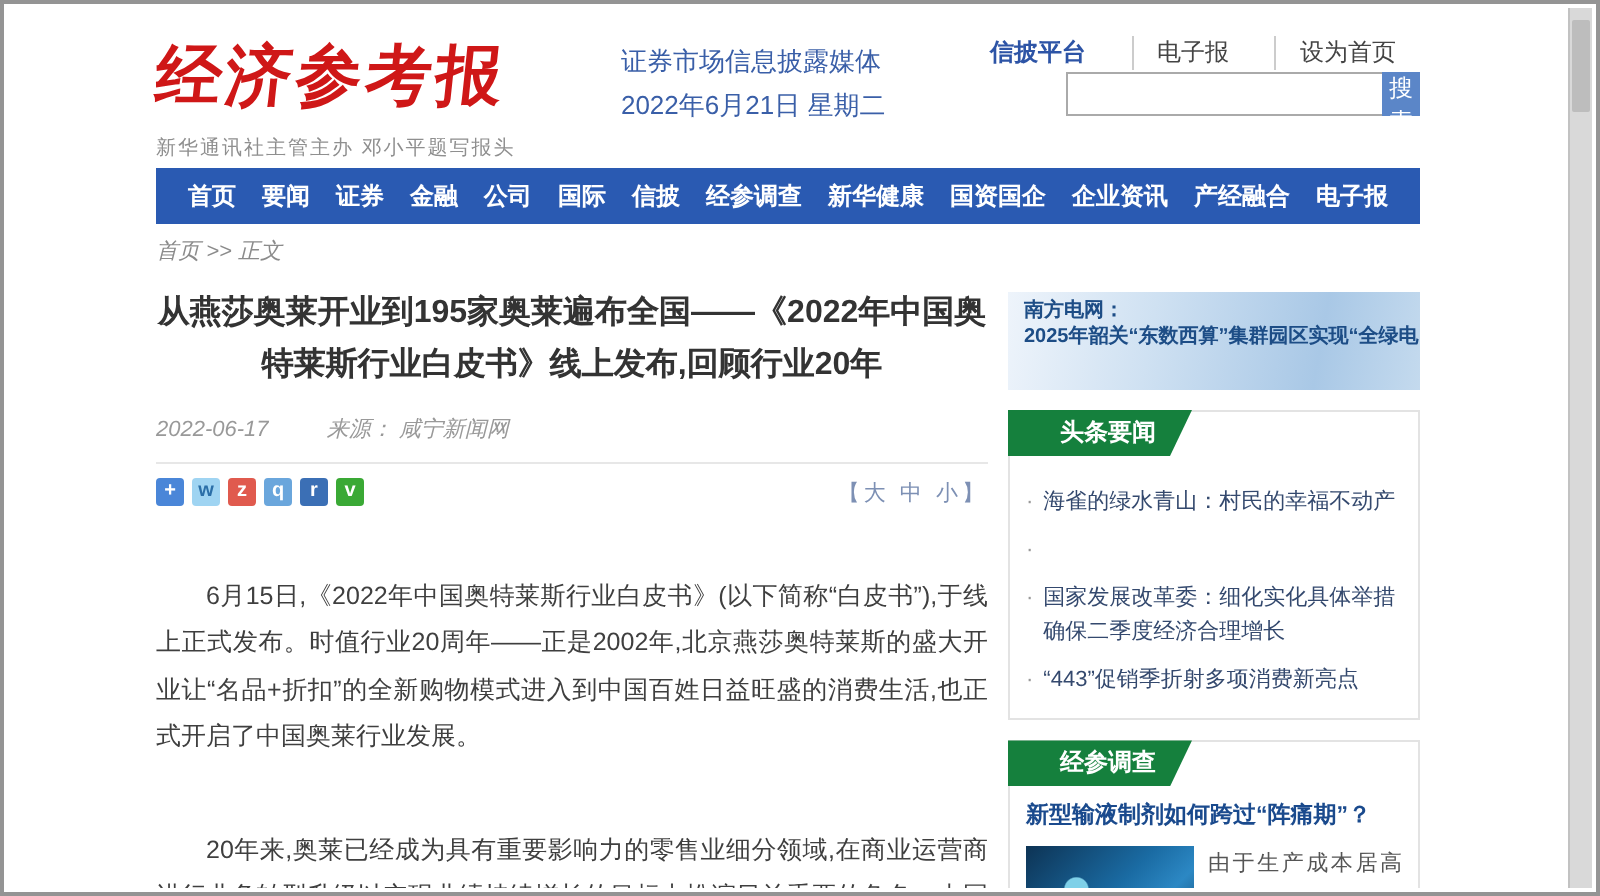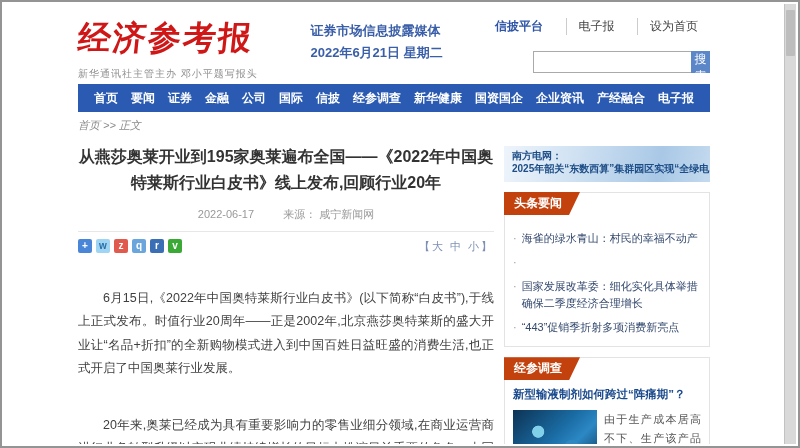--- a/index.html
+++ b/index.html
@@ -13,27 +13,27 @@
   .page { position:absolute; left:2px; top:2px; right:14px; bottom:2px; background:#fff; overflow:hidden; }
   .inner { width:632px; margin:0 auto; }
 
   
   .hdr { display:flex; align-items:flex-start; padding-top:12px; height:80px; }
   .logo-wrap { width:205px; }
   .logo { color:#cf1717; font-family:"DejaVu Serif", serif; font-weight:bold;
           font-size:33px; letter-spacing:2px; transform:skewX(-6deg); white-space:nowrap; }
   .logo-sub { margin-top:6px; font-size:10px; color:#8f8f8f; letter-spacing:1px; white-space:nowrap; }
   .hdr-mid { margin-left:28px; padding-top:4px; width:185px; }
-  .hdr-mid div { color:#3a5fa8; font-size:13px; font-weight:bold; line-height:22px; white-space:nowrap; }
+  .hdr-mid div { color:#3a5fa8; font-size:13px; font-weight:normal; line-height:22px; white-space:nowrap; }
   .hdr-right { margin-left:auto; padding-top:2px; width:215px; }
   .toplinks { display:flex; justify-content:space-between; align-items:center; font-size:12px; }
   .toplinks a { color:#444; text-decoration:none; padding:0 12px; cursor:pointer; white-space:nowrap; }
   .toplinks a.first { color:#2d54a6; font-weight:bold; padding-left:0; }
   .toplinks a + a { border-left:1px solid #ccc; }
-  .searchrow { display:flex; margin-top:16px;padding-left:38px; }
+  .searchrow { display:flex; margin-top:1px;padding-left:38px; }
   .searchrow input { width:158px; height:22px; border:1px solid #aaa; border-right:none;
                      padding:0 4px; font-size:12px; outline:none; }
   .search-btn { width:44px; height:22px; background:#5b86c8; color:#fff; border:none;
                 font-size:12px; cursor:pointer; }
 
   
   .nav { height:28px; background:#2a5ab2; display:flex; align-items:center;
          justify-content:space-between; padding:0 16px; }
   .nav a { color:#fff; font-size:12px; font-weight:bold; text-decoration:none;
            white-space:nowrap; cursor:pointer; }
@@ -42,40 +42,40 @@
   .crumb { font-size:11px; color:#8b8b8b; padding:6px 0 5px 0;font-style:italic; }
   .crumb a { color:#8b8b8b; text-decoration:none; cursor:pointer; }
 
   
   .main { display:flex; align-items:flex-start; }
   .leftcol { width:416px; }
   .rightcol { width:206px; margin-left:10px; }
 
   .art-title { font-size:16px; font-weight:bold; color:#333; text-align:center;
                line-height:1.65; margin-top:6px; }
-  .art-meta { text-align:center; font-size:11px; color:#999; margin-top:10px;
-              padding-bottom:9px; border-bottom:1px solid #e7e7e7; }
+  .art-meta { text-align:left; font-size:11px; color:#999; margin-top:10px;
+              padding-bottom:9px; border-bottom:1px solid #e7e7e7;font-style:italic; }
   .art-meta .src-label { margin-left:26px; }
   .toolrow { display:flex; align-items:center; justify-content:space-between; margin:7px 0 6px 0; }
   .shareicons { display:flex; gap:4px; }
   .sic { width:14px; height:14px; border-radius:2px; color:#fff; font-size:10px;
          line-height:14px; text-align:center; font-weight:bold; cursor:pointer; overflow:hidden; }
   .fontsize { font-size:11px; color:#7d90b4; letter-spacing:2px; cursor:pointer; }
   .art-body p { font-size:12.5px; color:#3f3f3f; line-height:1.88; text-indent:2em;
                 text-align:justify;margin-top:33px; }
 
   
-  .ad { height:36px; margin-top:8px; padding:3px 8px;
+  .ad { height:49px; margin-top:8px; padding:3px 8px;
         background:linear-gradient(100deg,#eef4fb 0%,#cfe1f2 35%,#a9c8e6 75%,#c4daee 100%);
         cursor:pointer; overflow:hidden; }
   .ad .l1 { font-size:10px; font-weight:bold; color:#1d4d86; line-height:13px; }
   .ad .l2 { font-size:10px; font-weight:bold; color:#1d4d86; line-height:13px; white-space:nowrap; }
   .sbox { border:1px solid #e3e3e3; margin-top:10px; background:#fff; }
-  .stab { display:inline-block; background:#c2410c; color:#fff; font-size:12px; font-weight:bold;
-          padding:3px 18px 3px 10px; clip-path:polygon(0 0,100% 0,calc(100% - 11px) 100%,0 100%);
+  .stab { display:inline-block; background:#15803d; color:#fff; font-size:12px; font-weight:bold;
+          padding:3px 18px 3px 26px; clip-path:polygon(0 0,100% 0,calc(100% - 11px) 100%,0 100%);
           margin:-1px 0 0 -1px; }
   .hl-list { list-style:none; padding:8px 8px 10px 8px; }
   .hl-list li { display:flex; font-size:11px; color:#34496e; line-height:1.55;
                 margin-top:7px; cursor:pointer; }
   .hl-list li .dot { color:#999; margin-right:5px; }
   .survey-body { padding:7px 8px 9px 8px; }
   .survey-title { font-size:11.5px; font-weight:bold; color:#1a4a8d; cursor:pointer; }
   .survey-flex { margin-top:8px; overflow:hidden; }
   .survey-img { float:left; width:84px; height:62px; margin-right:7px; cursor:pointer;
     background:radial-gradient(circle at 30% 35%, #7fd0e8 0 8%, transparent 9%),

